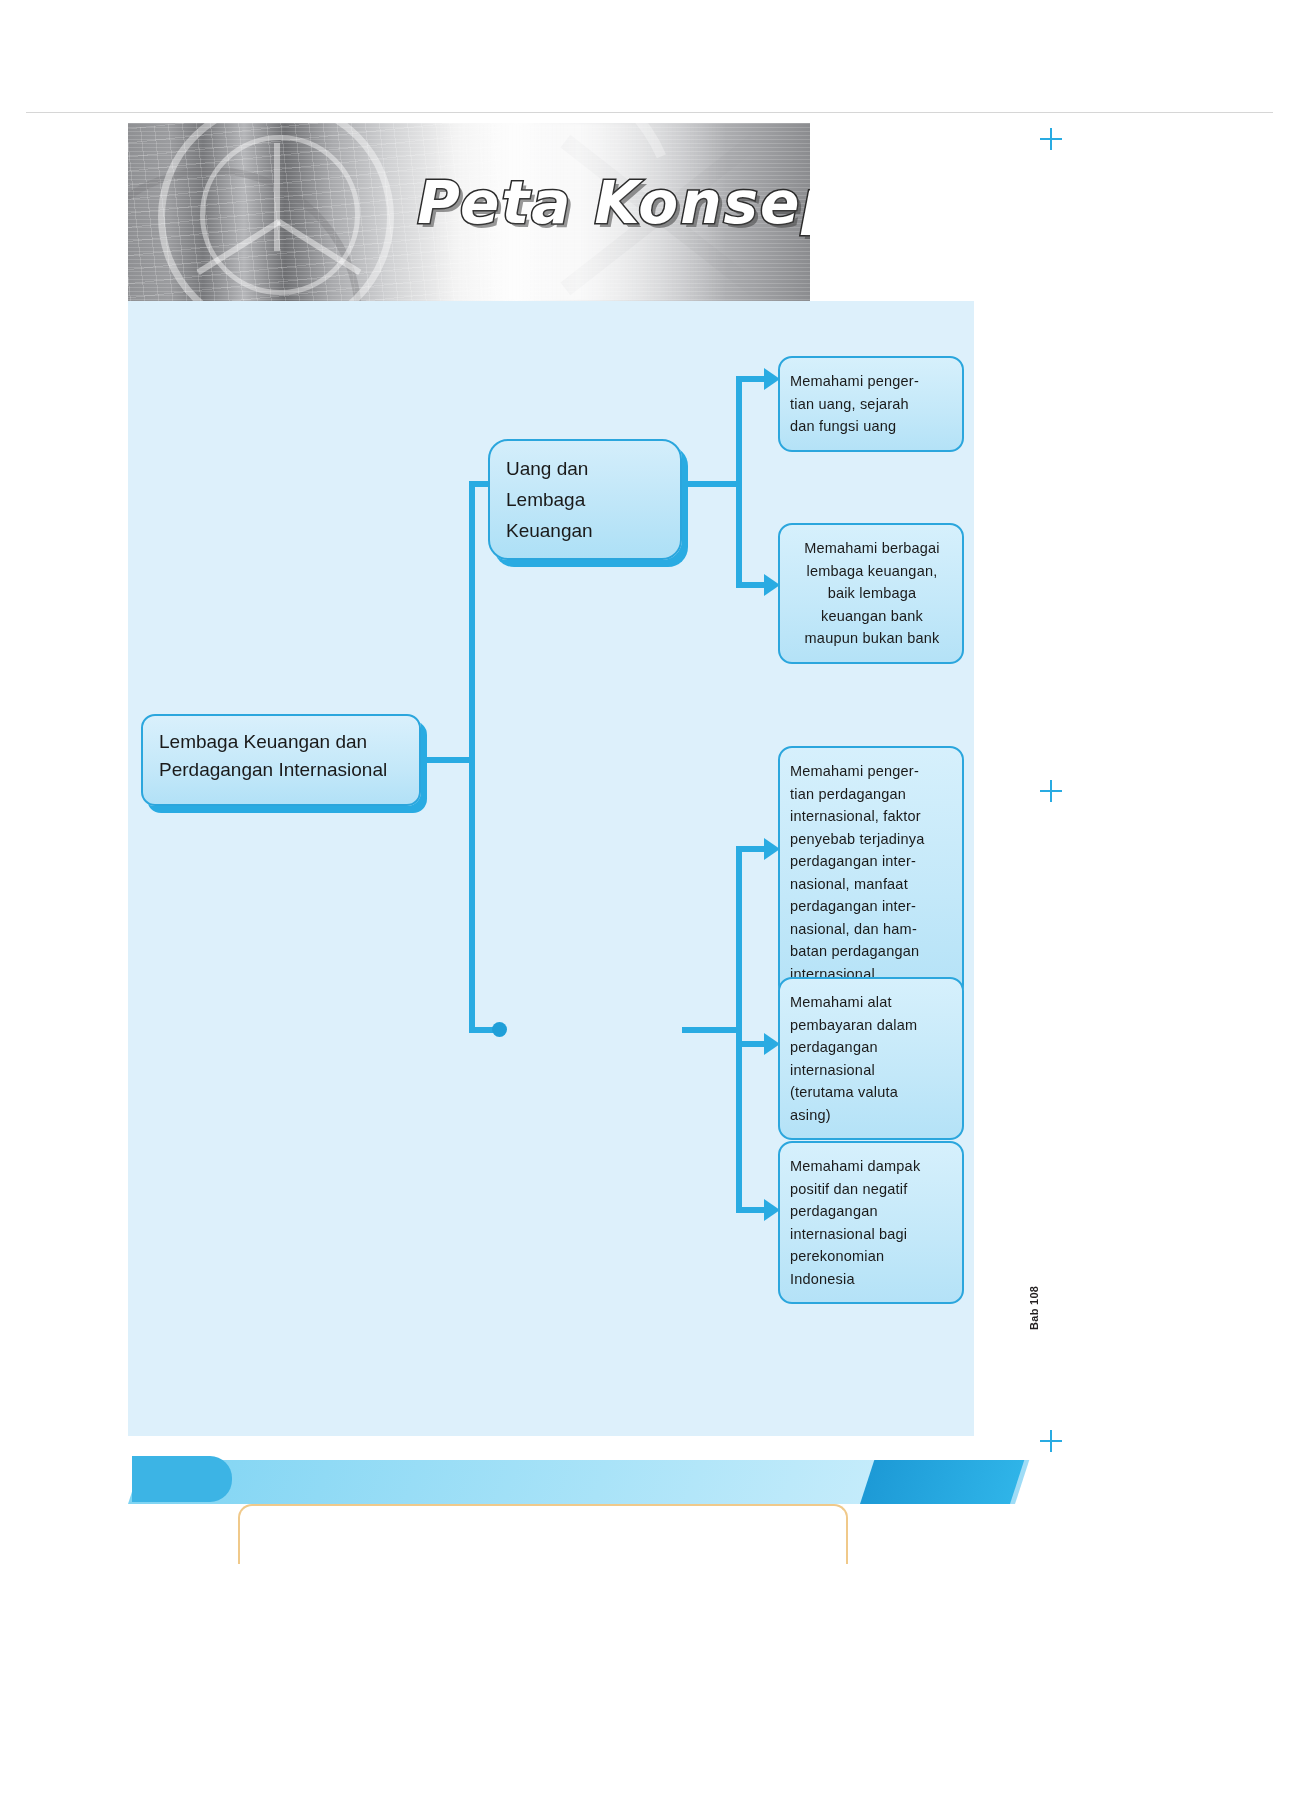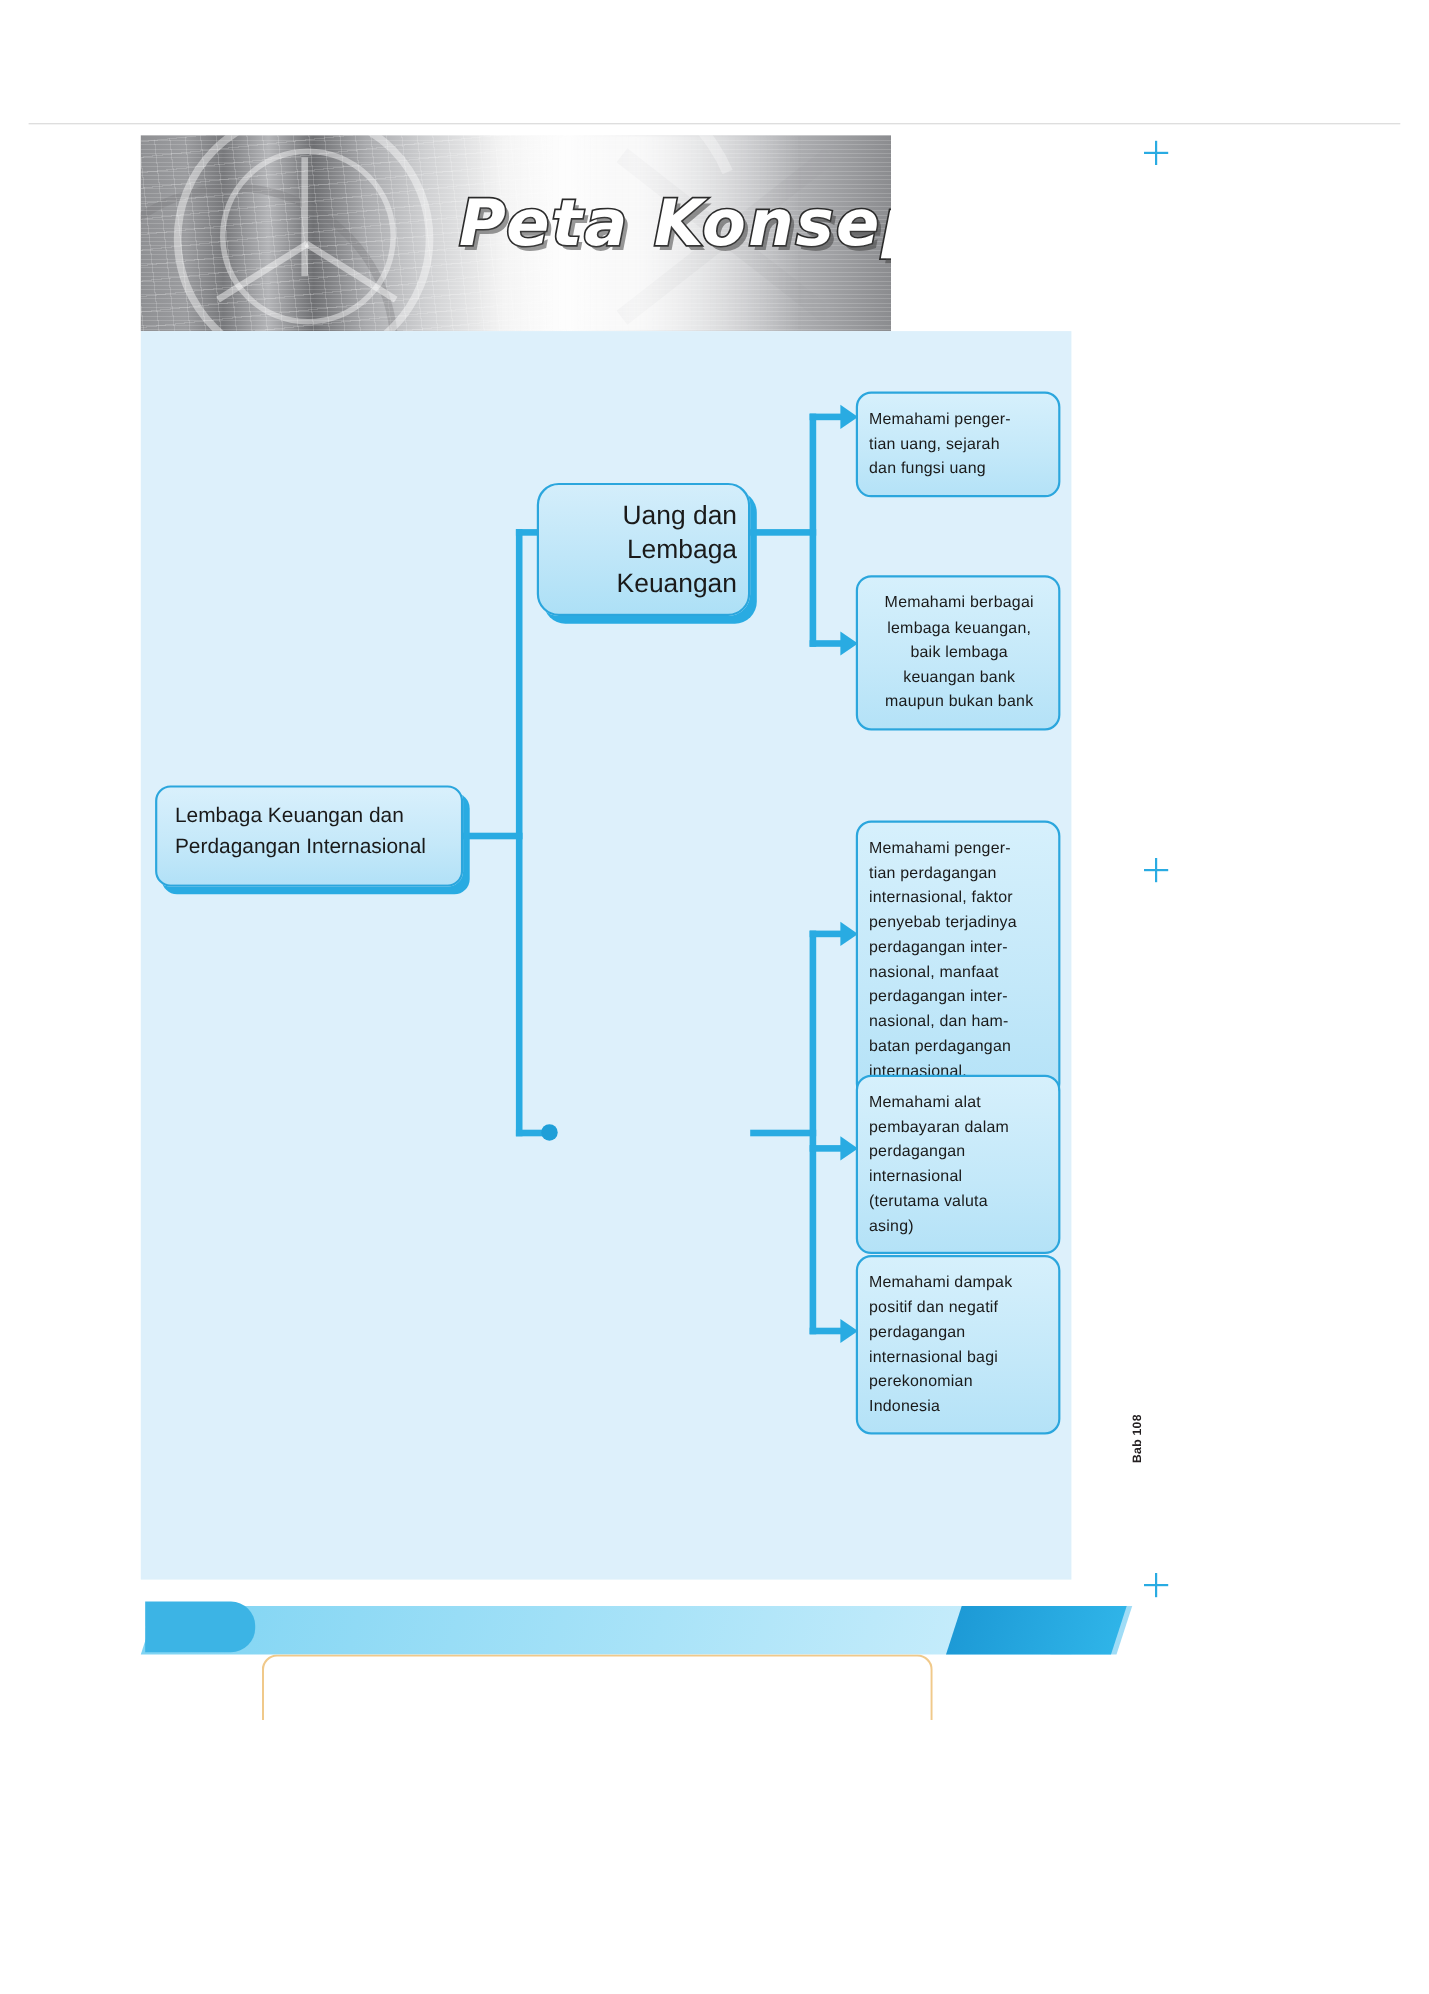--- a/index.html
+++ b/index.html
@@ -123,21 +123,21 @@
     box-shadow: 6px 7px 0 0 #29abe2;
     padding: 12px 14px 12px 16px;
     font-size: 19px; line-height: 28px;
     background: linear-gradient(to bottom, #d9f0fc 0%, #c4e8f9 60%, #b2e1f7 100%);
   }
   .node-mid {
     width: 194px;
     border-radius: 20px;
     box-shadow: 6px 7px 0 0 #29abe2;
     padding: 12px 10px 12px 16px;
-    font-size: 24px; line-height: 31px; text-align: right;
+    font-size: 19px; line-height: 31px;
   }
   .node-mid-1 { left: 360px; top: 138px; min-height: 90px; }
   .node-mid-2 { left: 360px; top: 668px; min-height: 138px; }
 
   .node-leaf {
     width: 186px;
     border-radius: 14px;
     border: 2px solid #2ba6dd;
     padding: 12px 8px 12px 10px;
     font-size: 14.5px; line-height: 22.5px;

